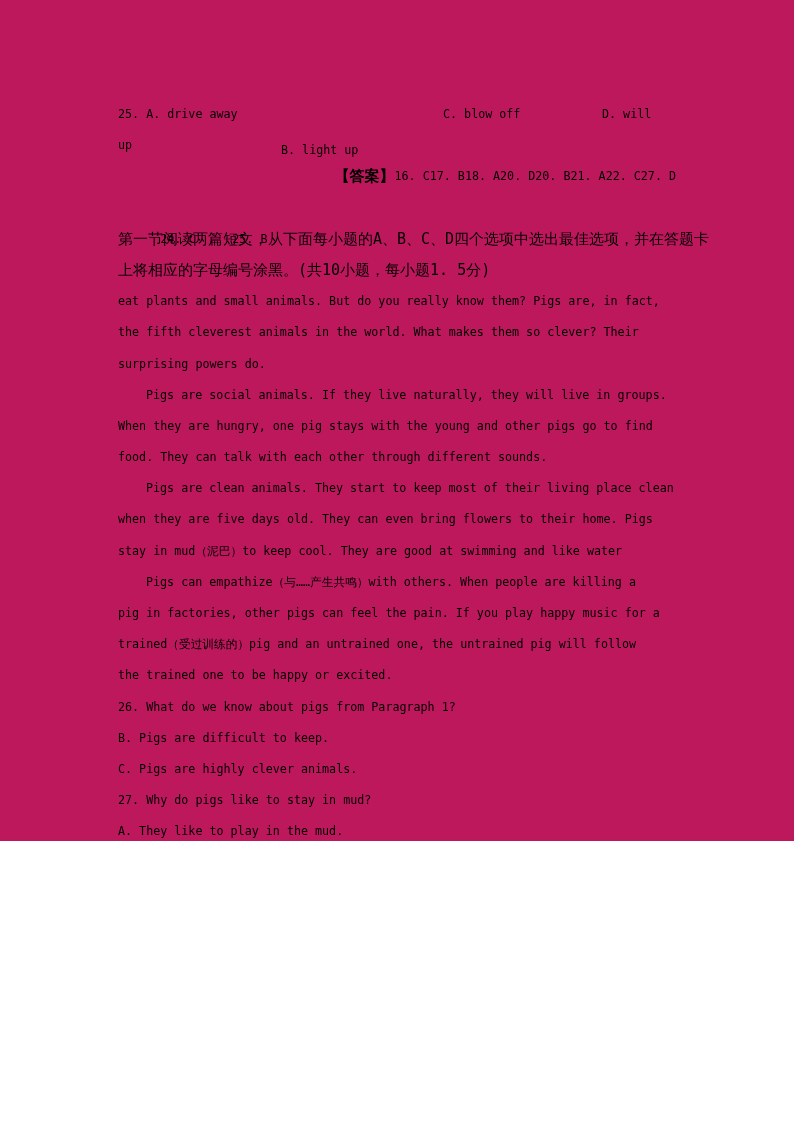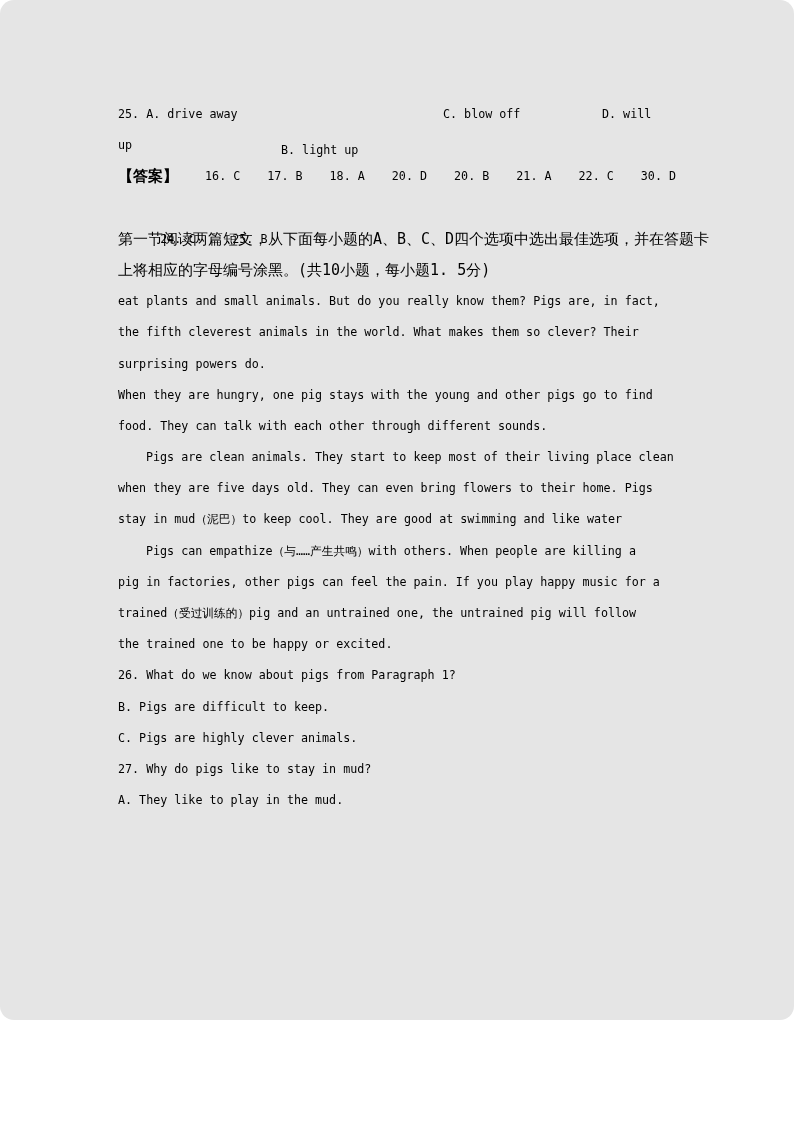--- a/index.html
+++ b/index.html
@@ -3,41 +3,40 @@
 <meta charset="utf-8">
 <style>
   html, body {
     margin: 0;
     padding: 0;
     background: #ffffff;
   }
   .page {
     position: relative;
     width: 794px;
-    height: 1020px;
-    background: #e5e5e5;
+    height: 841px;
+    background: #be185d;
     color: #000000;
     font-family: "DejaVu Sans Mono", "Liberation Mono", monospace;
     font-size: 11.7px;
     overflow: hidden;
-    border-radius: 14px;
   }
   .content {
     position: absolute;
     left: 118px;
     top: 99px;
     width: 558px;
   }
   .line {
     height: 31.2px;
     line-height: 31.2px;
     white-space: pre;
   }
   .flex { display: flex; }
-  .sb   { justify-content: space-between; }
+  .sb   { justify-content: flex-end; }
   .indent { padding-left: 28px; }
   .cjk  { font-size: 15px; }
   .bold { font-weight: bold; }
   .num  { margin-right: 7px; }
   .cell-a { display: inline-block; width: 163px; }
   .cell-b { display: inline-block; width: 162px; margin-top: 36px; }
   .cell-c { display: inline-block; width: 159px; }
   .ans-cell { display: inline-block; width: 72px; }
 </style>
 </head>
@@ -57,35 +56,36 @@
 
     <div class="line flex sb">
       <span class="cjk bold">【答案】</span>
       <span>16. C</span>
       <span>17. B</span>
       <span>18. A</span>
       <span>20. D</span>
       <span>20. B</span>
       <span>21. A</span>
       <span>22. C</span>
-      <span>30. D</span>
+      <span>27. D</span>
     </div>
 
     <div class="line">
       <span class="ans-cell">24. C</span><span>25. B</span>
     </div>
 
 
     <div class="line cjk">第一节阅读两篇短文，从下面每小题的A、B、C、D四个选项中选出最佳选项，并在答题卡</div>
     <div class="line cjk">上将相应的字母编号涂黑。(共10小题，每小题1. 5分)</div>
 
     <div class="line">eat plants and small animals. But do you really know them? Pigs are, in fact,</div>
     <div class="line">the fifth cleverest animals in the world. What makes them so clever? Their</div>
     <div class="line">surprising powers do.</div>
 
+    <div class="line indent">Pigs are social animals. If they live naturally, they will live in groups.</div>
     <div class="line">When they are hungry, one pig stays with the young and other pigs go to find</div>
     <div class="line">food. They can talk with each other through different sounds.</div>
 
     <div class="line indent">Pigs are clean animals. They start to keep most of their living place clean</div>
     <div class="line">when they are five days old. They can even bring flowers to their home. Pigs</div>
     <div class="line">stay in mud（泥巴）to keep cool. They are good at swimming and like water</div>
 
     <div class="line indent">Pigs can empathize（与……产生共鸣）with others. When people are killing a</div>
     <div class="line">pig in factories, other pigs can feel the pain. If you play happy music for a</div>
     <div class="line">trained（受过训练的）pig and an untrained one, the untrained pig will follow</div>

